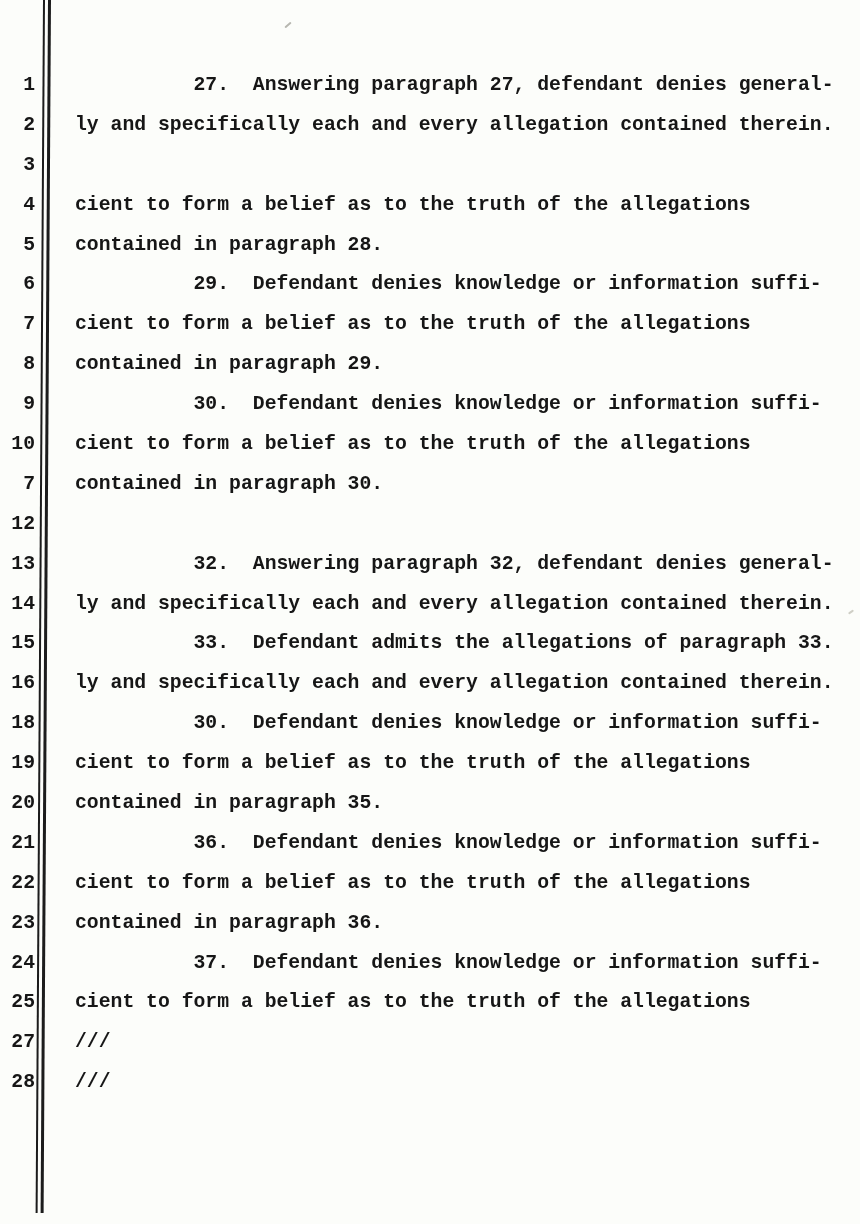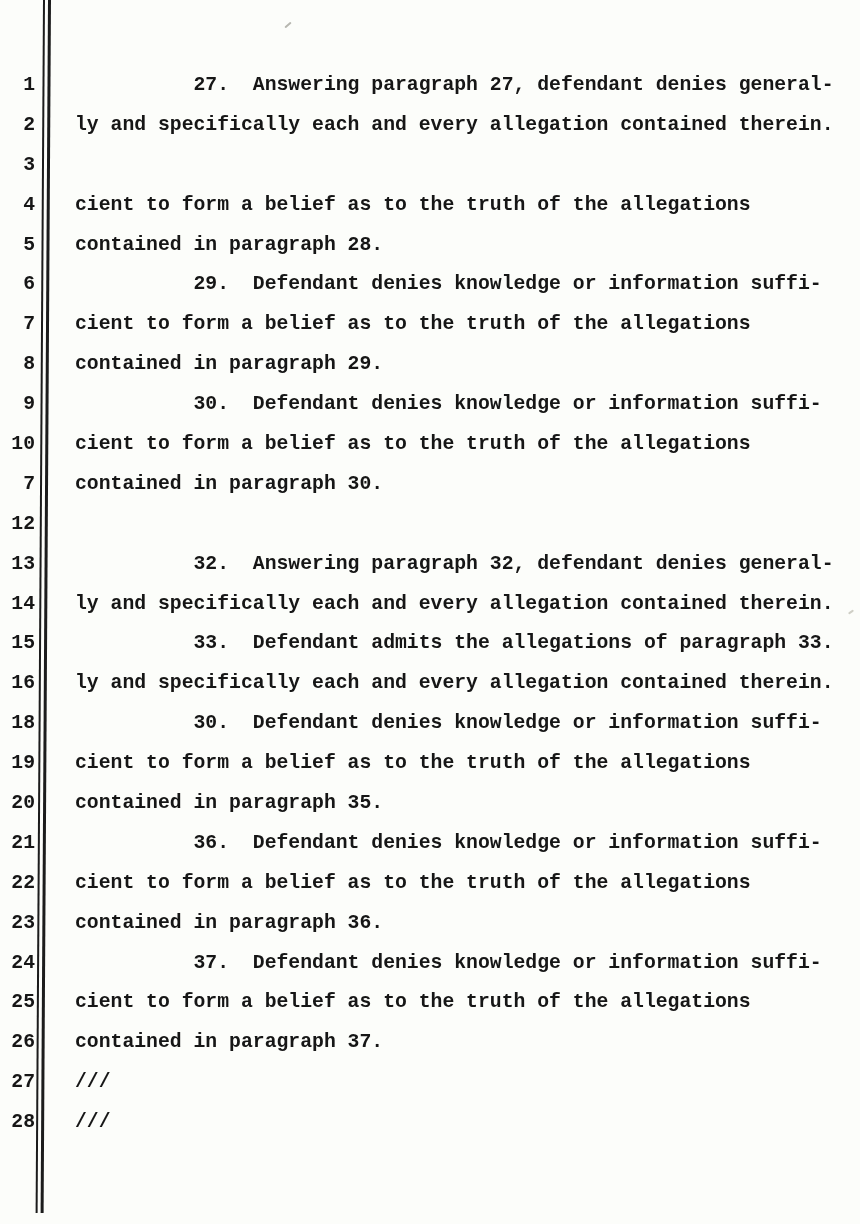--- a/index.html
+++ b/index.html
@@ -153,24 +153,20 @@
       </div>
     <div class="line-row">
         <span class="line-num">24</span>
         <span class="line-txt">          37.  Defendant denies knowledge or information suffi-</span>
       </div>
     <div class="line-row">
         <span class="line-num">25</span>
         <span class="line-txt">cient to form a belief as to the truth of the allegations</span>
       </div>
     <div class="line-row">
-        <span class="line-num">26</span>
-        <span class="line-txt">contained in paragraph 37.</span>
-      </div>
-    <div class="line-row">
         <span class="line-num">27</span>
         <span class="line-txt">///</span>
       </div>
     <div class="line-row">
         <span class="line-num">28</span>
         <span class="line-txt">///</span>
       </div>
   </div>
 
 </div>

